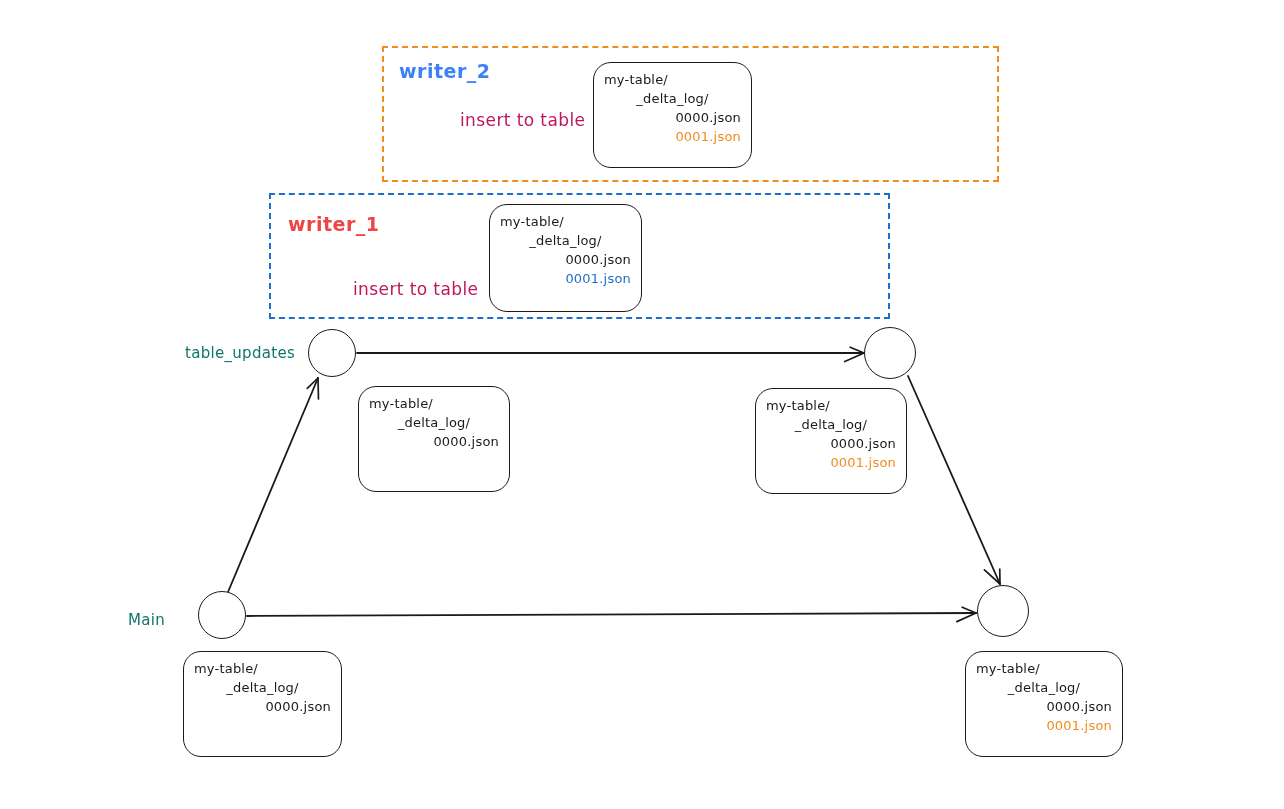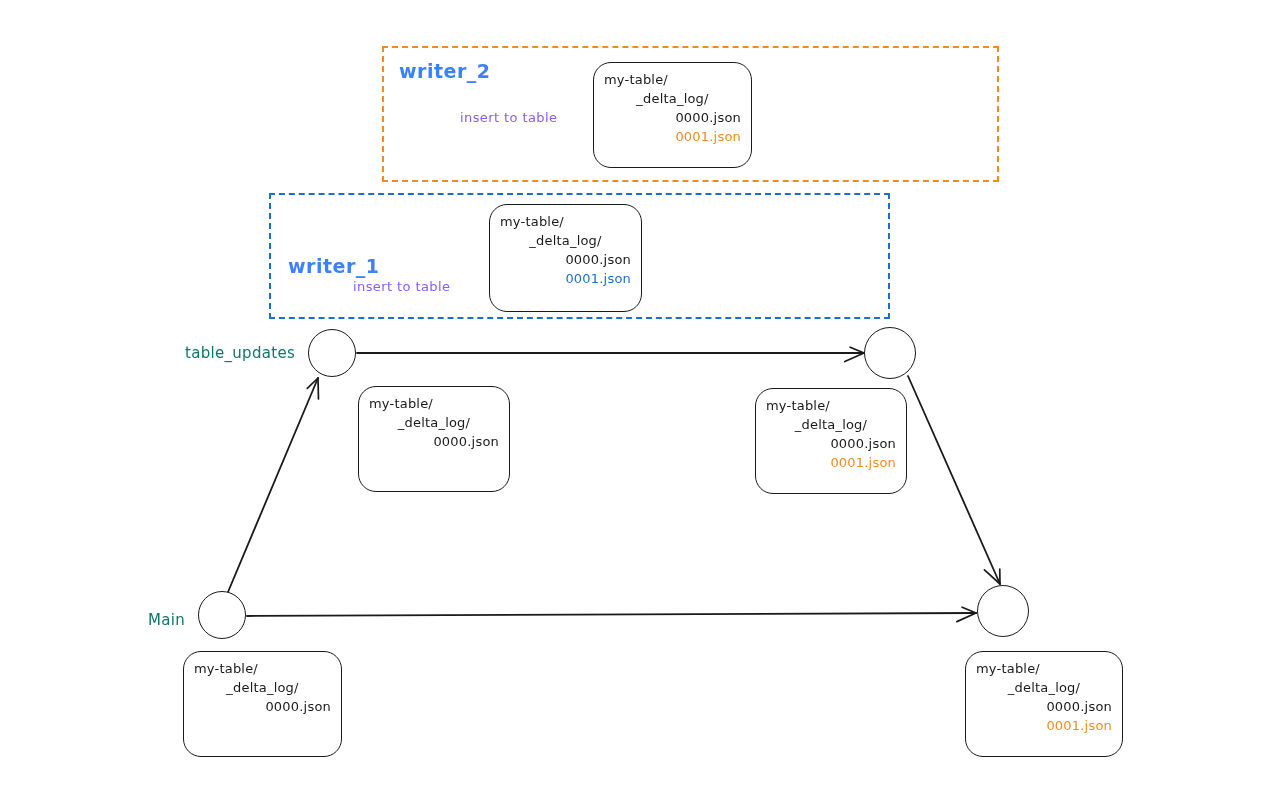--- a/index.html
+++ b/index.html
@@ -32,22 +32,22 @@
   }
   .lane-label {
     position: absolute;
     font-size: 19px;
     font-weight: 700;
     letter-spacing: 0.5px;
     white-space: nowrap;
   }
   .lane-action {
     position: absolute;
-    font-size: 13px;
-    color: #8b5cf6;
+    font-size: 17px;
+    color: #be185d;
     white-space: nowrap;
     letter-spacing: 0.4px;
   }
   .filebox {
     position: absolute;
     box-sizing: border-box;
     border: 1.6px solid #1a1a1a;
     border-radius: 18px;
     background: #ffffff;
     padding: 8px 10px 8px 10px;
@@ -83,21 +83,21 @@
 <body>
 
 <div id="canvas">
 
   <div class="lane" id="lane-writer_2" style="left: 382px; top: 46px; width: 617px; height: 136px; border: 2.2px dashed rgb(240, 140, 30);"></div>
   <div class="lane" id="lane-writer_1" style="left: 269px; top: 193px; width: 621px; height: 126px; border: 2.2px dashed rgb(28, 111, 201);"></div>
 
   <div class="lane-label" id="lane-label-writer_2" style="left: 399px; top: 60px; color: #3b82f6;">writer_2</div>
   <div class="lane-action" id="lane-action-writer_2" style="left: 460px; top: 110px;">insert to table</div>
 
-  <div class="lane-label" id="lane-label-writer_1" style="left: 288px; top: 213px; color: #3b82f6; margin-top: 42px;">writer_1</div>
+  <div class="lane-label" id="lane-label-writer_1" style="left: 288px; top: 213px; color: #ef4444;">writer_1</div>
   <div class="lane-action" id="lane-action-writer_1" style="left: 353px; top: 279px;">insert to table</div>
 
   <svg class="layer" id="edge-layer" viewBox="0 0 1284 809" xmlns="http://www.w3.org/2000/svg">
       <g>
         <line x1="357" y1="353" x2="864" y2="353" stroke="#1A1A1A" stroke-width="1.8" stroke-linecap="round"></line>
         <line x1="864" y1="353" x2="844.8251322534416" y2="361.562969514251" stroke="#1A1A1A" stroke-width="1.7" stroke-linecap="round"></line>
         <line x1="864" y1="353" x2="850.1840850899567" y2="347.15872486537023" stroke="#1A1A1A" stroke-width="1.7" stroke-linecap="round"></line>
       </g>
       <g>
         <line x1="247" y1="616" x2="976" y2="613" stroke="#1A1A1A" stroke-width="1.8" stroke-linecap="round"></line>
@@ -110,21 +110,21 @@
         <line x1="318" y1="378" x2="307.25948643841446" y2="388.4709774344804" stroke="#1A1A1A" stroke-width="1.7" stroke-linecap="round"></line>
       </g>
       <g>
         <line x1="908" y1="376" x2="1000" y2="584" stroke="#1A1A1A" stroke-width="1.8" stroke-linecap="round"></line>
         <line x1="1000" y1="584" x2="984.4125124470207" y2="569.9276785218033" stroke="#1A1A1A" stroke-width="1.7" stroke-linecap="round"></line>
         <line x1="1000" y1="584" x2="999.7534318474183" y2="569.0020266653746" stroke="#1A1A1A" stroke-width="1.7" stroke-linecap="round"></line>
       </g>
     </svg>
 
   <div class="branch-label" id="branch-label-table_updates" style="left: 185px; top: 344px;">table_updates</div>
-  <div class="branch-label" id="branch-label-main" style="left: 148px; top: 611px;">Main</div>
+  <div class="branch-label" id="branch-label-main" style="left: 128px; top: 611px;">Main</div>
 
   <div class="node" id="node-table-updates-start" style="left: 308px; top: 329px; width: 48px; height: 48px;"></div>
   <div class="node" id="node-table-updates-commit" style="left: 864px; top: 327px; width: 52px; height: 52px;"></div>
   <div class="node" id="node-main-start" style="left: 198px; top: 591px; width: 48px; height: 48px;"></div>
   <div class="node" id="node-main-merge" style="left: 977px; top: 585px; width: 52px; height: 52px;"></div>
 
   <div class="filebox" id="box-writer2-log" style="left: 593px; top: 62px; width: 159px; height: 106px;">
       <div class="line l0" style="color: rgb(26, 26, 26);">my-table/</div>
       <div class="line l1" style="color: rgb(26, 26, 26);">_delta_log/</div>
       <div class="line l2" style="color: rgb(26, 26, 26);">0000.json</div>

